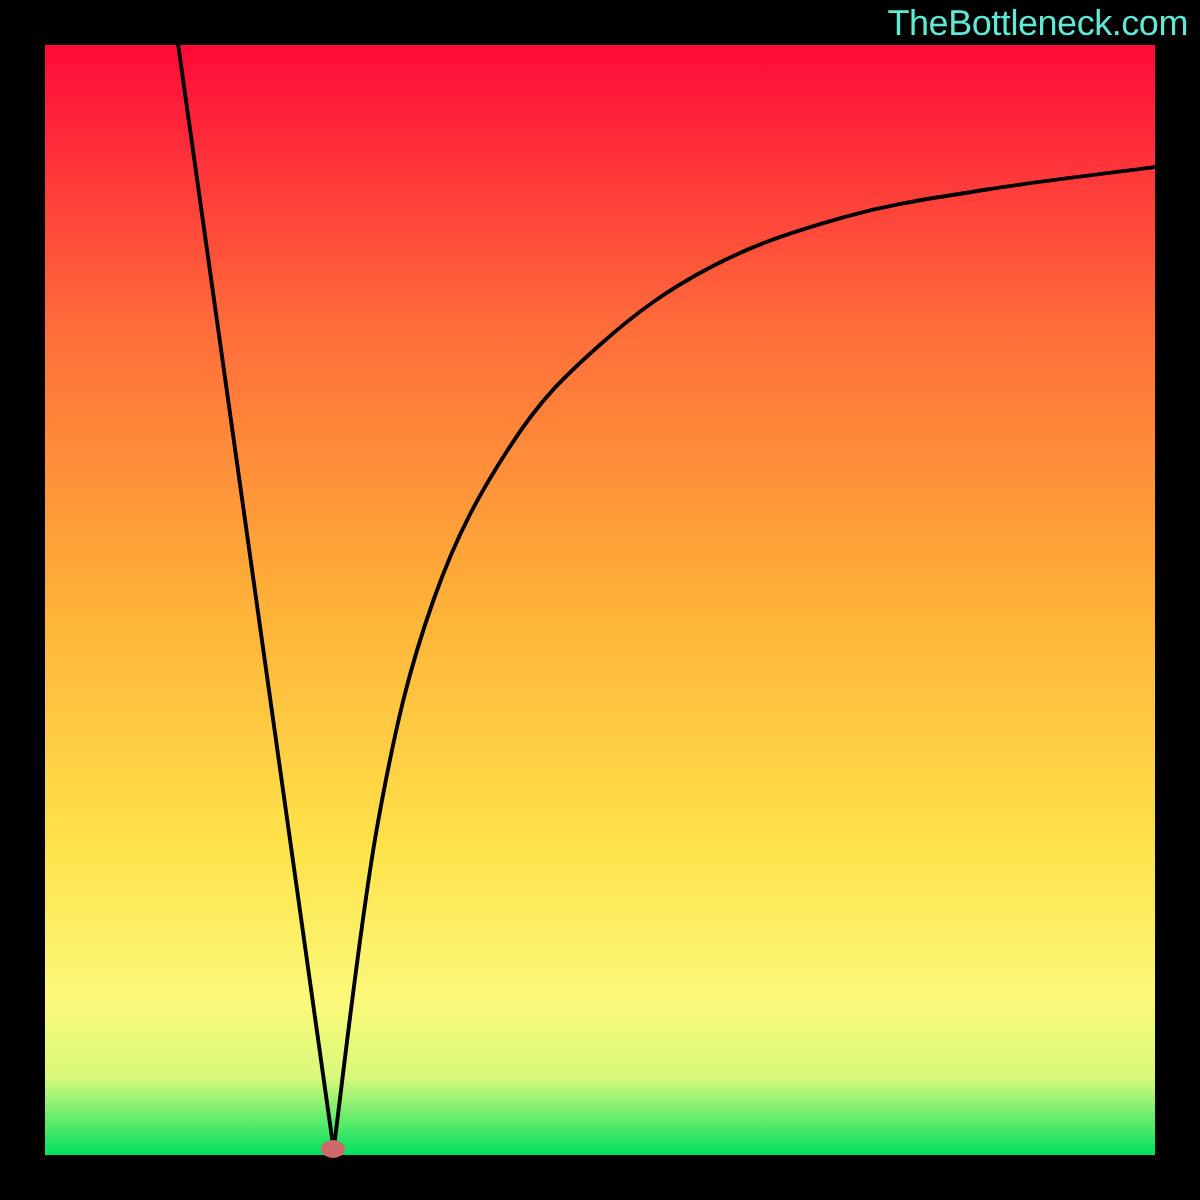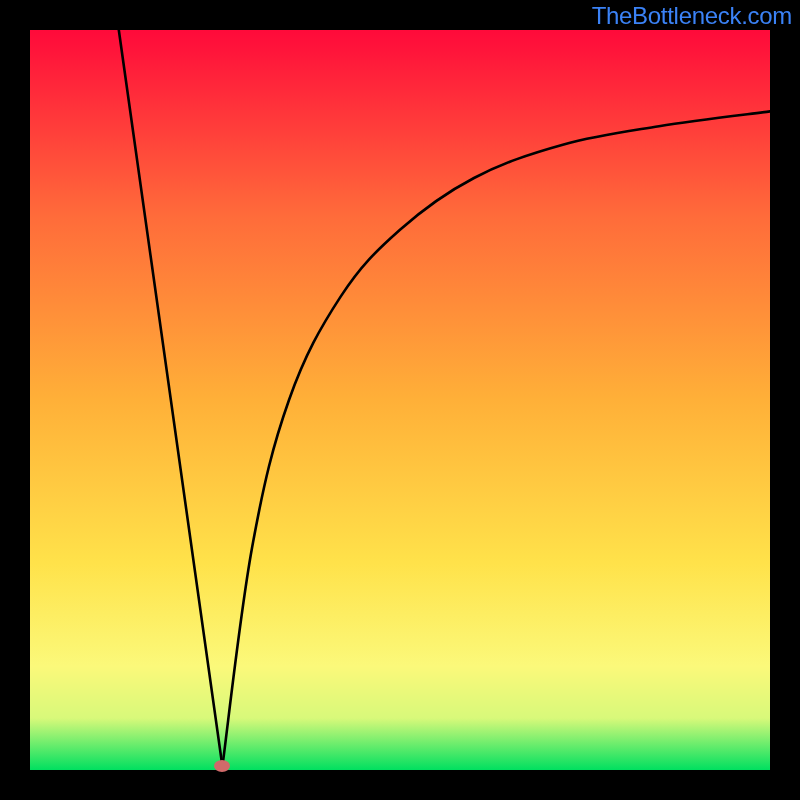--- a/index.html
+++ b/index.html
@@ -8,21 +8,21 @@
     height: 800px;
     background: #000;
     position: relative;
     font-family: Arial, Helvetica, sans-serif;
     overflow: hidden;
   }
   .watermark {
     position: absolute;
     top: 2px;
     right: 8px;
-    color: #3b82f6;
+    color: #5eead4;
     font-size: 24px;
     font-weight: 400;
     z-index: 10;
     letter-spacing: -0.3px;
   }
   .plot-frame {
     position: absolute;
     left: 30px;
     top: 30px;
     width: 740px;

